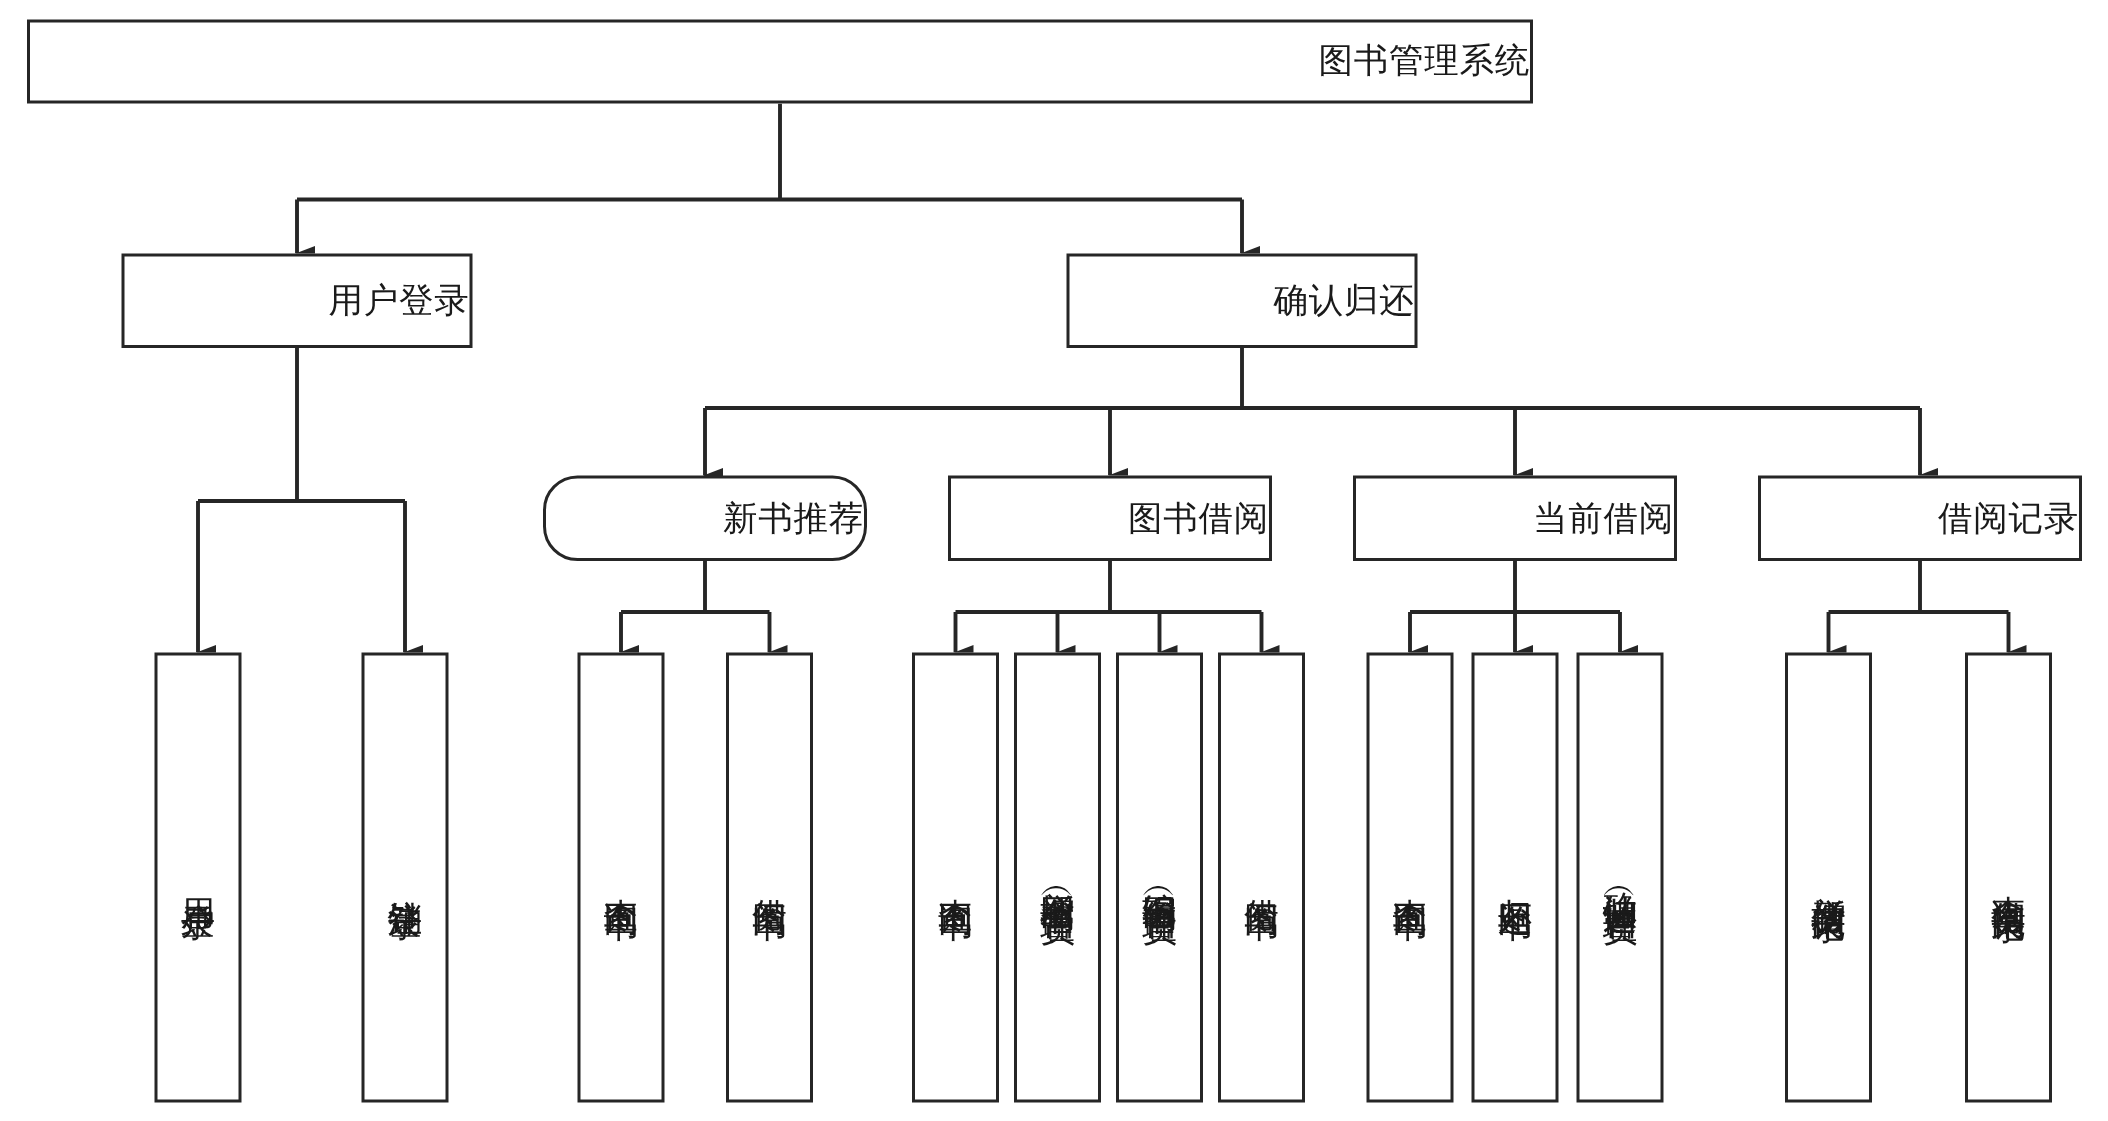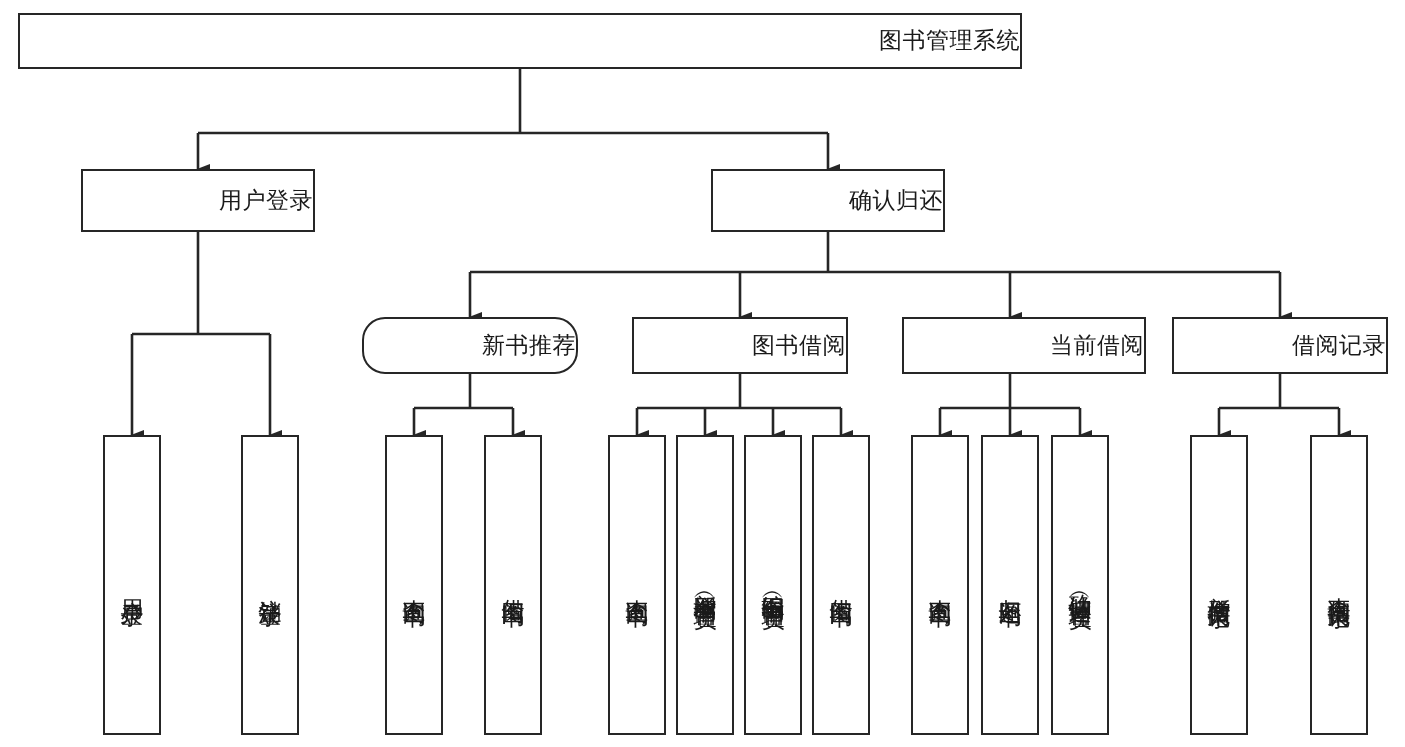--- a/index.html
+++ b/index.html
@@ -123,21 +123,21 @@
       </div>
       <div class="node horiz" style="left: 711px; top: 169px; width: 234px; height: 63px;">
         <span class="node-label">确认归还</span>
       </div>
       <div class="node horiz" style="left: 362px; top: 317px; width: 216px; height: 57px; border-radius: 23px;">
         <span class="node-label">新书推荐</span>
       </div>
       <div class="node horiz" style="left: 632px; top: 317px; width: 216px; height: 57px;">
         <span class="node-label">图书借阅</span>
       </div>
-      <div class="node horiz" style="left: 902px; top: 317px; width: 244px; height: 57px;">
+      <div class="node horiz" style="left: 902px; top: 317px; width: 216px; height: 57px;">
         <span class="node-label">当前借阅</span>
       </div>
       <div class="node horiz" style="left: 1172px; top: 317px; width: 216px; height: 57px;">
         <span class="node-label">借阅记录</span>
       </div>
       <div class="node vert" style="left: 103px; top: 435px; width: 58px; height: 300px;">
         <span class="node-label">用户登录</span>
       </div>
       <div class="node vert" style="left: 241px; top: 435px; width: 58px; height: 300px;">
         <span class="node-label">注销登录</span>

